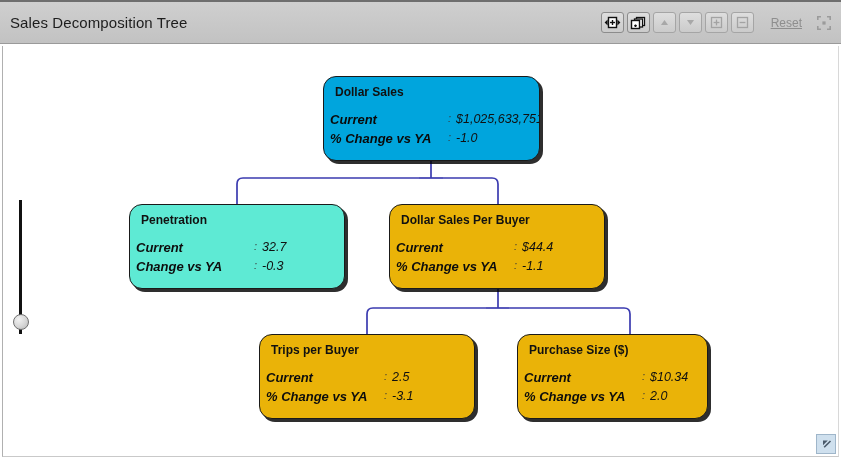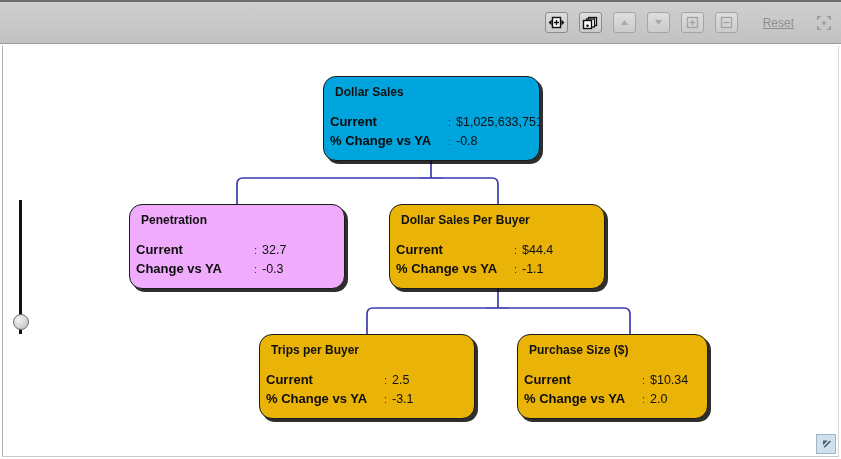--- a/index.html
+++ b/index.html
@@ -37,21 +37,21 @@
     letter-spacing: 0.1px;
     white-space: nowrap;
   }
 
   
   #toolbar {
     position: absolute;
     right: 8px; top: 10px;
     display: flex;
     align-items: center;
-    gap: 11px;
+    gap: 3px;
   }
   .tbtn {
     width: 23px;
     height: 21px;
     box-sizing: border-box;
     border: 1px solid #8c8c8c;
     border-radius: 3px;
     background: linear-gradient(to bottom, #dedede 0%, #cbcbcb 100%);
     display: flex;
     align-items: center;
@@ -126,42 +126,43 @@
   .node {
     position: absolute;
     box-sizing: border-box;
     border: 1px solid #1a1a1a;
     border-radius: 13px;
     box-shadow: 3px 3px 0 rgba(0,0,0,0.82);
     overflow: hidden;
     cursor: pointer;
   }
   .node.root  { background: #00a5dd; }
-  .node.light { background: #f0abfc; }
+  .node.light { background: #5eead4; }
   .node.grey  { background: #eab308; }
 
   .node-title {
     position: absolute;
     left: 11px; top: 8px;
     font-size: 12px;
     font-weight: 600;
     color: #111111;
     white-space: nowrap;
   }
   .rows {
     position: absolute;
     left: 6px;
     top: 35px;
     right: 4px;
   }
   .row {
     display: flex;
-    align-items: center;
+    align-items: flex-start;
     height: 19px;
     white-space: nowrap;
+    font-style: italic;
   }
   .row .lbl {
     font-size: 13px;
     font-weight: bold;
     color: #0d0d0d;
     width: 118px;
     flex: 0 0 118px;
   }
   .row .colon {
     font-size: 11px;
@@ -186,20 +187,21 @@
     display: flex; align-items: center; justify-content: center;
     cursor: nwse-resize;
   }
 </style>
 </head>
 <body>
 
 <div id="app">
 
   <div id="titlebar">
+    <div id="title-text">Sales Decomposition Tree</div>
 
     <div id="toolbar">
 
       <div class="tbtn">
         <svg width="17" height="13" viewBox="0 0 17 13" aria-hidden="true">
           <rect x="4.5" y="1.5" width="8" height="10" fill="#ffffff" stroke="#111" stroke-width="1.4"></rect>
           <line x1="8.5" y1="4" x2="8.5" y2="9" stroke="#111" stroke-width="1.4"></line>
           <line x1="6" y1="6.5" x2="11" y2="6.5" stroke="#111" stroke-width="1.4"></line>
           <path d="M3.6 3.4 L0.6 6.5 L3.6 9.6 Z" fill="#111"></path>
           <path d="M13.4 3.4 L16.4 6.5 L13.4 9.6 Z" fill="#111"></path>
@@ -289,21 +291,21 @@
       <div class="node-title">Dollar Sales</div>
       <div class="rows">
         <div class="row">
           <span class="lbl">Current</span>
           <span class="colon">:</span>
           <span class="val">$1,025,633,751</span>
         </div>
         <div class="row">
           <span class="lbl">% Change vs YA</span>
           <span class="colon">:</span>
-          <span class="val">-0.8</span>
+          <span class="val">-1.0</span>
         </div>
       </div>
     </div>
 
     <div class="node light" style="left:126px; top:158px; width:216px; height:85px;">
       <div class="node-title">Penetration</div>
       <div class="rows">
         <div class="row">
           <span class="lbl">Current</span>
           <span class="colon">:</span>

